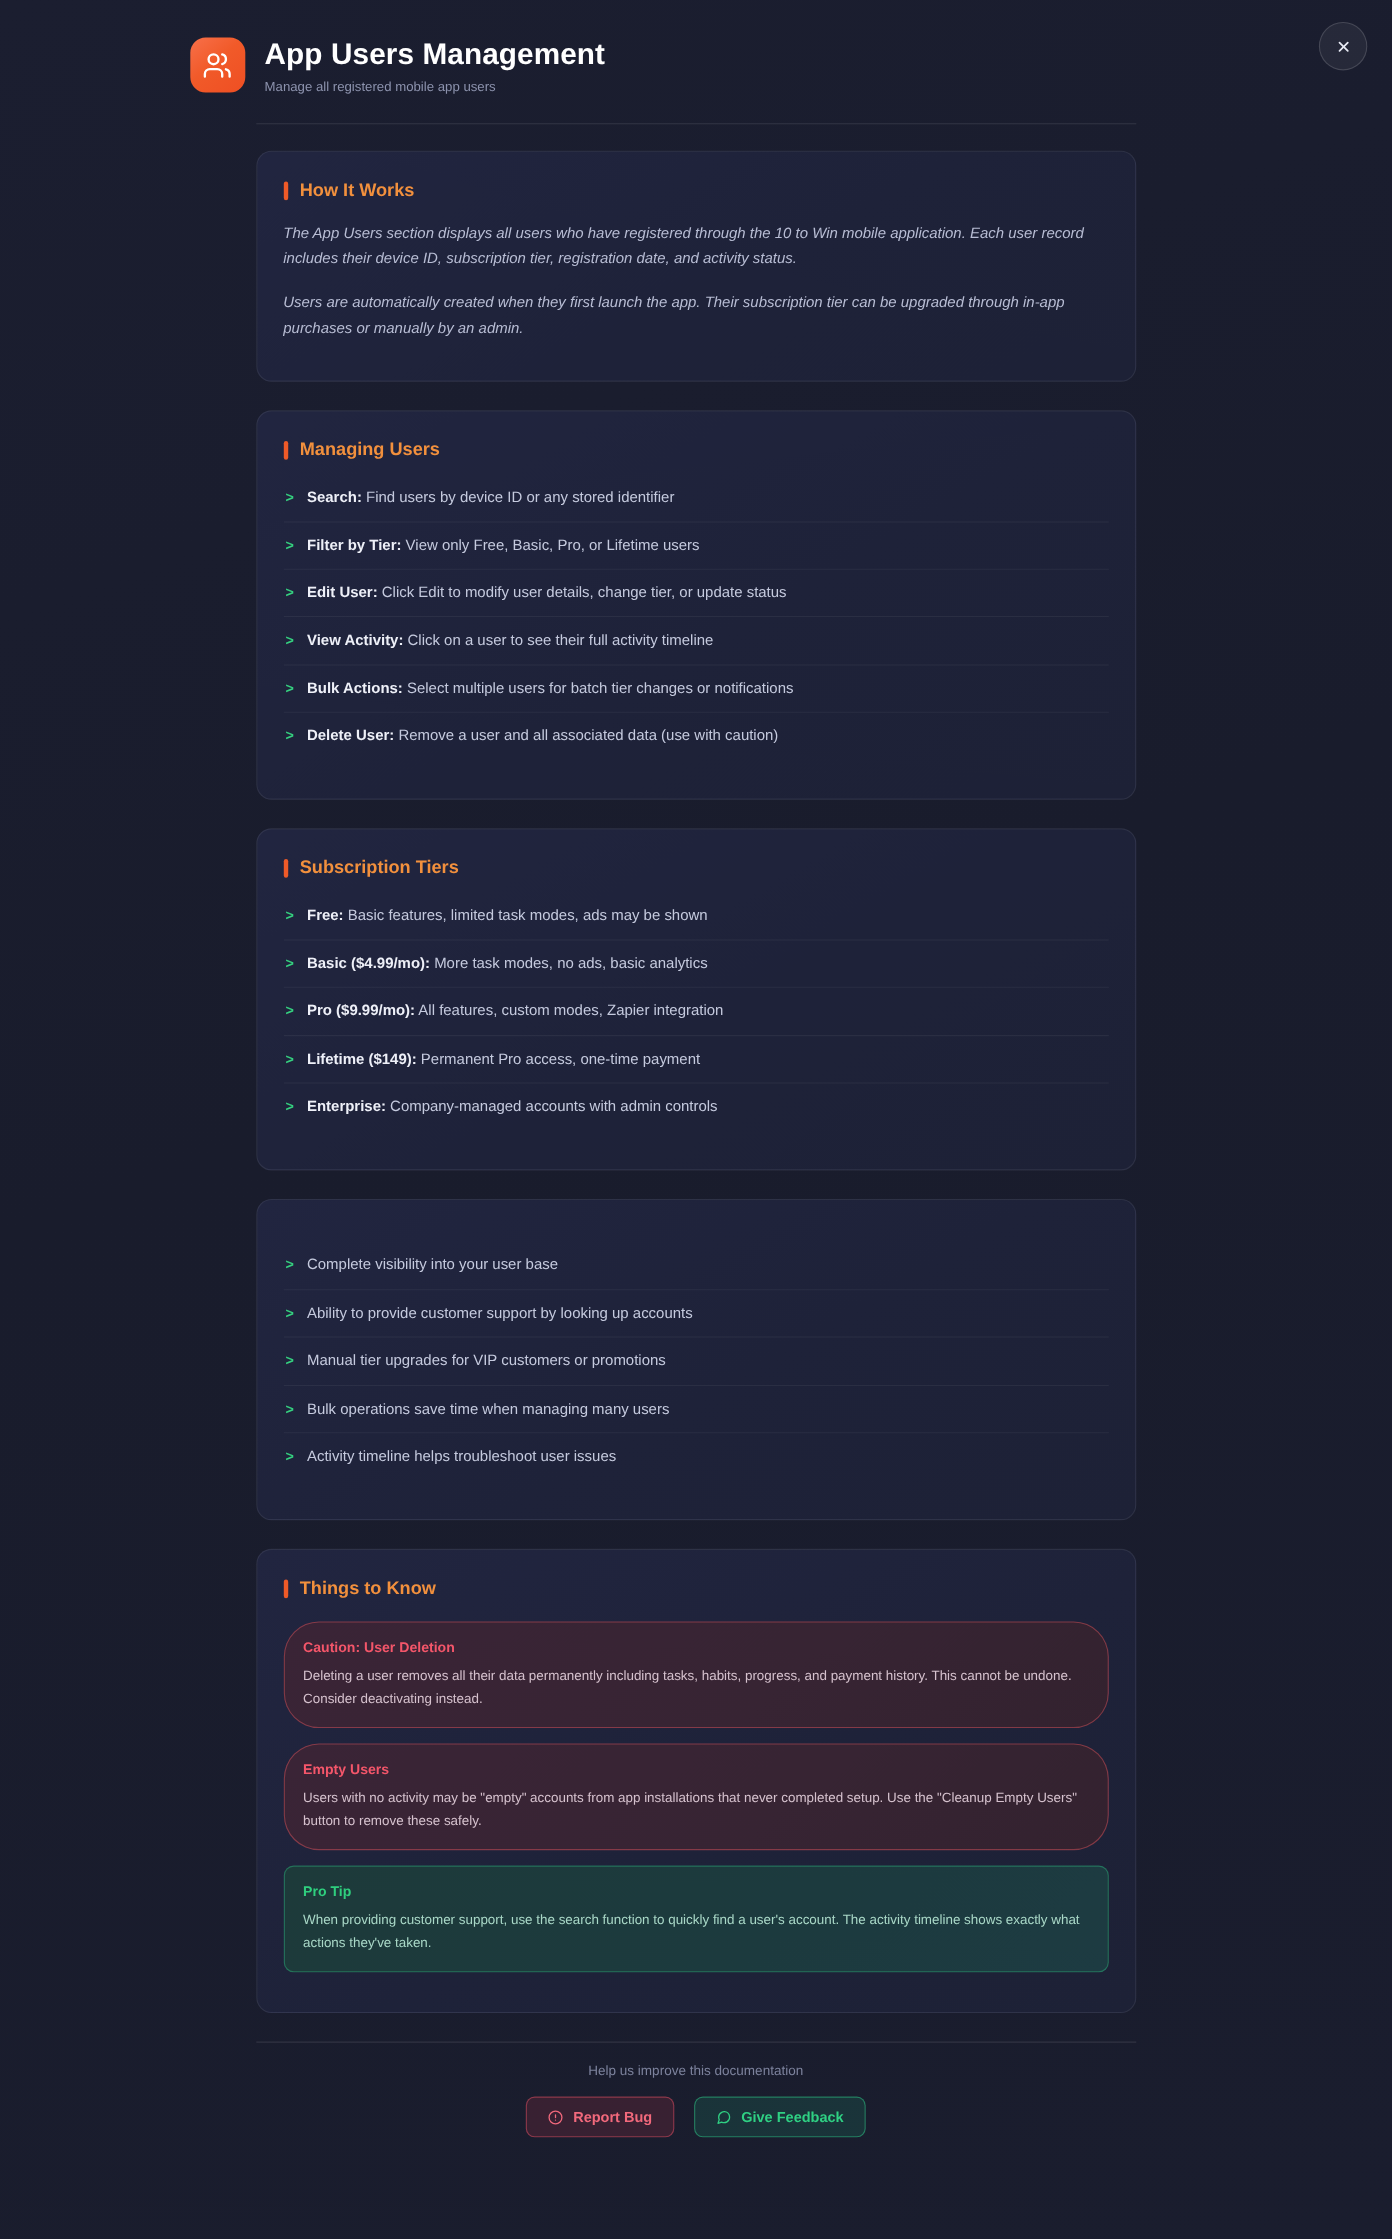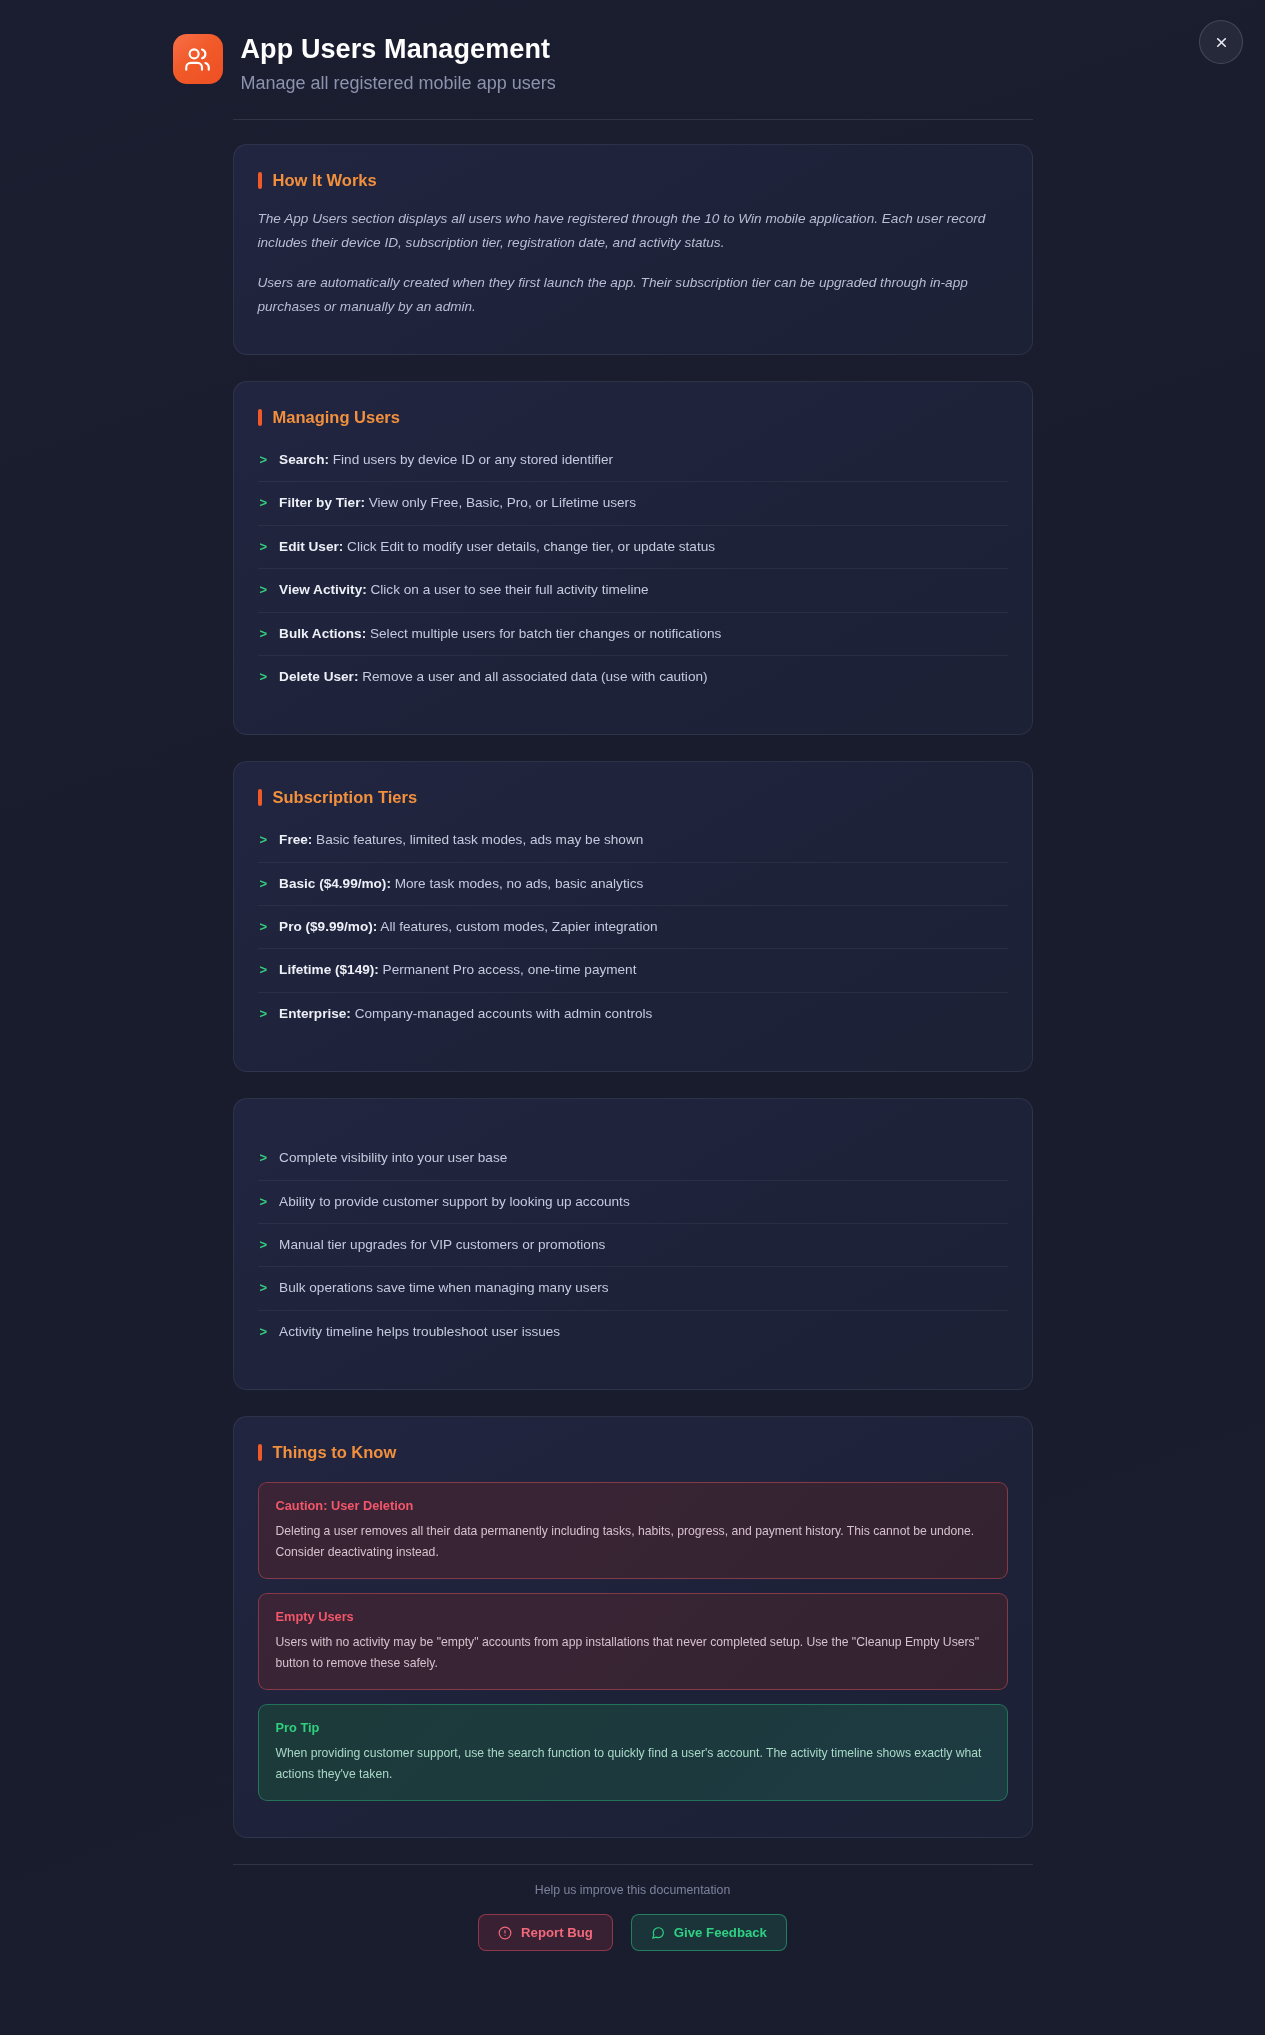--- a/index.html
+++ b/index.html
@@ -69,21 +69,21 @@
   }
   .title-wrap { padding-top: 6px; }
   .page-title {
     font-size: 27px;
     font-weight: bold;
     color: #ffffff;
     letter-spacing: 0.1px;
     line-height: 1.15;
   }
   .page-subtitle {
-    font-size: 18px;
+    font-size: 12px;
     color: #8d93ae;
     margin-top: 7px;
     line-height: 1.3;
   }
   .header-rule {
     width: 800px;
     height: 1px;
     background: rgba(255,255,255,0.10);
     margin: 24px auto 0 auto;
   }
@@ -167,20 +167,21 @@
     font-weight: bold;
     margin-bottom: 8px;
   }
   .alert-body {
     font-size: 12.2px;
     line-height: 1.68;
   }
   .alert.warn {
     background: linear-gradient(135deg, #3a2436 0%, #372433 60%, #33222f 100%);
     border-color: rgba(241, 90, 100, 0.42);
+    border-radius: 32px;
   }
   .alert.warn .alert-title { color: #f4566a; }
   .alert.warn .alert-body { color: #d6c2ce; }
 
   .alert.tip {
     background: linear-gradient(135deg, #1d3a3a 0%, #1c3a3e 60%, #1d3b42 100%);
     border-color: rgba(47, 200, 135, 0.40);
   }
   .alert.tip .alert-title { color: #2fcf7e; }
   .alert.tip .alert-body { color: #a9d8c7; }

